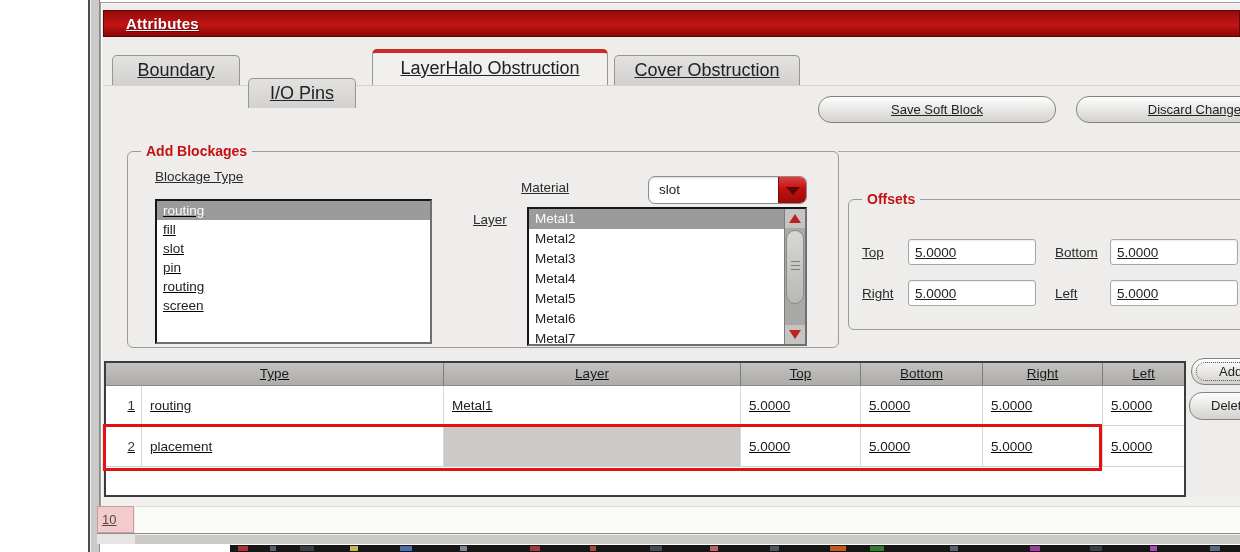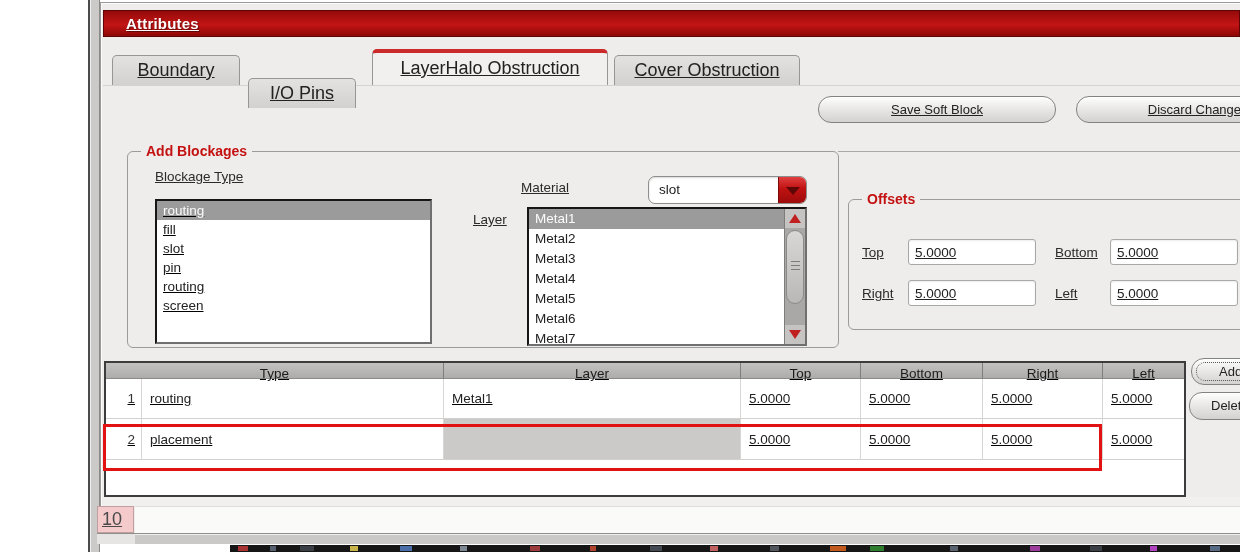--- a/index.html
+++ b/index.html
@@ -86,42 +86,42 @@
   
   .offset-input { position:absolute; width:128px; height:26px; border:1px solid #a8a8a6;
                   border-radius:3px; background:#fff; font-family:"Liberation Sans",sans-serif;
                   font-size:13.5px; color:#222; padding:0 6px;
                   box-shadow:inset 0 1px 2px rgba(0,0,0,0.08); }
 
   
   #blockage-table { left:104px; top:361px; width:1082px; height:136px; background:#ffffff;
                     border:2px solid #3c3c3c; }
   .tgrid { display:grid; grid-template-columns:36px 302px 297px 120px 122px 120px 81px; }
-  .th { height:16px; background:linear-gradient(180deg,#c3c2c0,#adacaa);
+  .th { height:23px; background:linear-gradient(180deg,#c3c2c0,#adacaa);
         border-right:1px solid #7e7e7c; border-bottom:1px solid #8a8a88;
         font-size:13.5px; color:#1c1c1c; text-align:center; line-height:22px; }
   .th.span2 { grid-column:1 / 3; }
   .td { height:40px; line-height:40px; font-size:13.5px; color:#222;
         border-right:1px solid #d7d6d4; border-bottom:1px solid #d2d1cf;
         padding-left:8px; white-space:nowrap; overflow:hidden; }
   .td.num { padding-left:0; padding-right:6px; text-align:right; color:#333; }
   .td.gray { background:#cbcac8; }
   #row-highlight { left:103px; top:424px; width:999px; height:47px;
                    border:3px solid #e31212; z-index:6; pointer-events:none; }
 
   
   #add-btn { left:1191px; top:358px; width:110px; padding-left:27px; text-align:left; position:absolute; }
   #add-btn .focusdots { position:absolute; left:4px; top:3px; right:4px; bottom:3px;
                         border:1px dotted #555; border-radius:9px; }
   #delete-btn { left:1189px; top:392px; width:110px; height:28px; padding-left:21px; text-align:left; position:absolute; }
 
   
   #pre-bottom-strip { left:103px; top:497px; width:1137px; height:9px; background:#f1f0ee; }
   #row-counter-cell { left:97px; top:506px; width:37px; height:27px; background:#f4caca;
-                      border:1px solid #bf9f9f; font-size:18px; color:#4a4a4a;
+                      border:1px solid #bf9f9f; font-size:13px; color:#4a4a4a;
                       line-height:25px; padding-left:4px; }
   #bottom-white-row { left:135px; top:506px; width:1105px; height:27px; background:#fafaf8;
                       border-top:1px solid #dddddb; }
   #bottom-corner { left:97px; top:533px; width:38px; height:11px; background:#e6e5e3;
                    border-top:1px solid #8e8e8c; }
   #bottom-bar { left:135px; top:533px; width:1105px; height:11px; background:#cac9c7;
                 border-top:1px solid #8e8e8c; box-shadow:inset 0 1px 0 #efefed; }
   #backdrop-strip { left:230px; top:545px; width:1010px; height:7px; background:#161616; overflow:hidden; }
   .frag { position:absolute; top:1px; height:5px; }
 </style>

